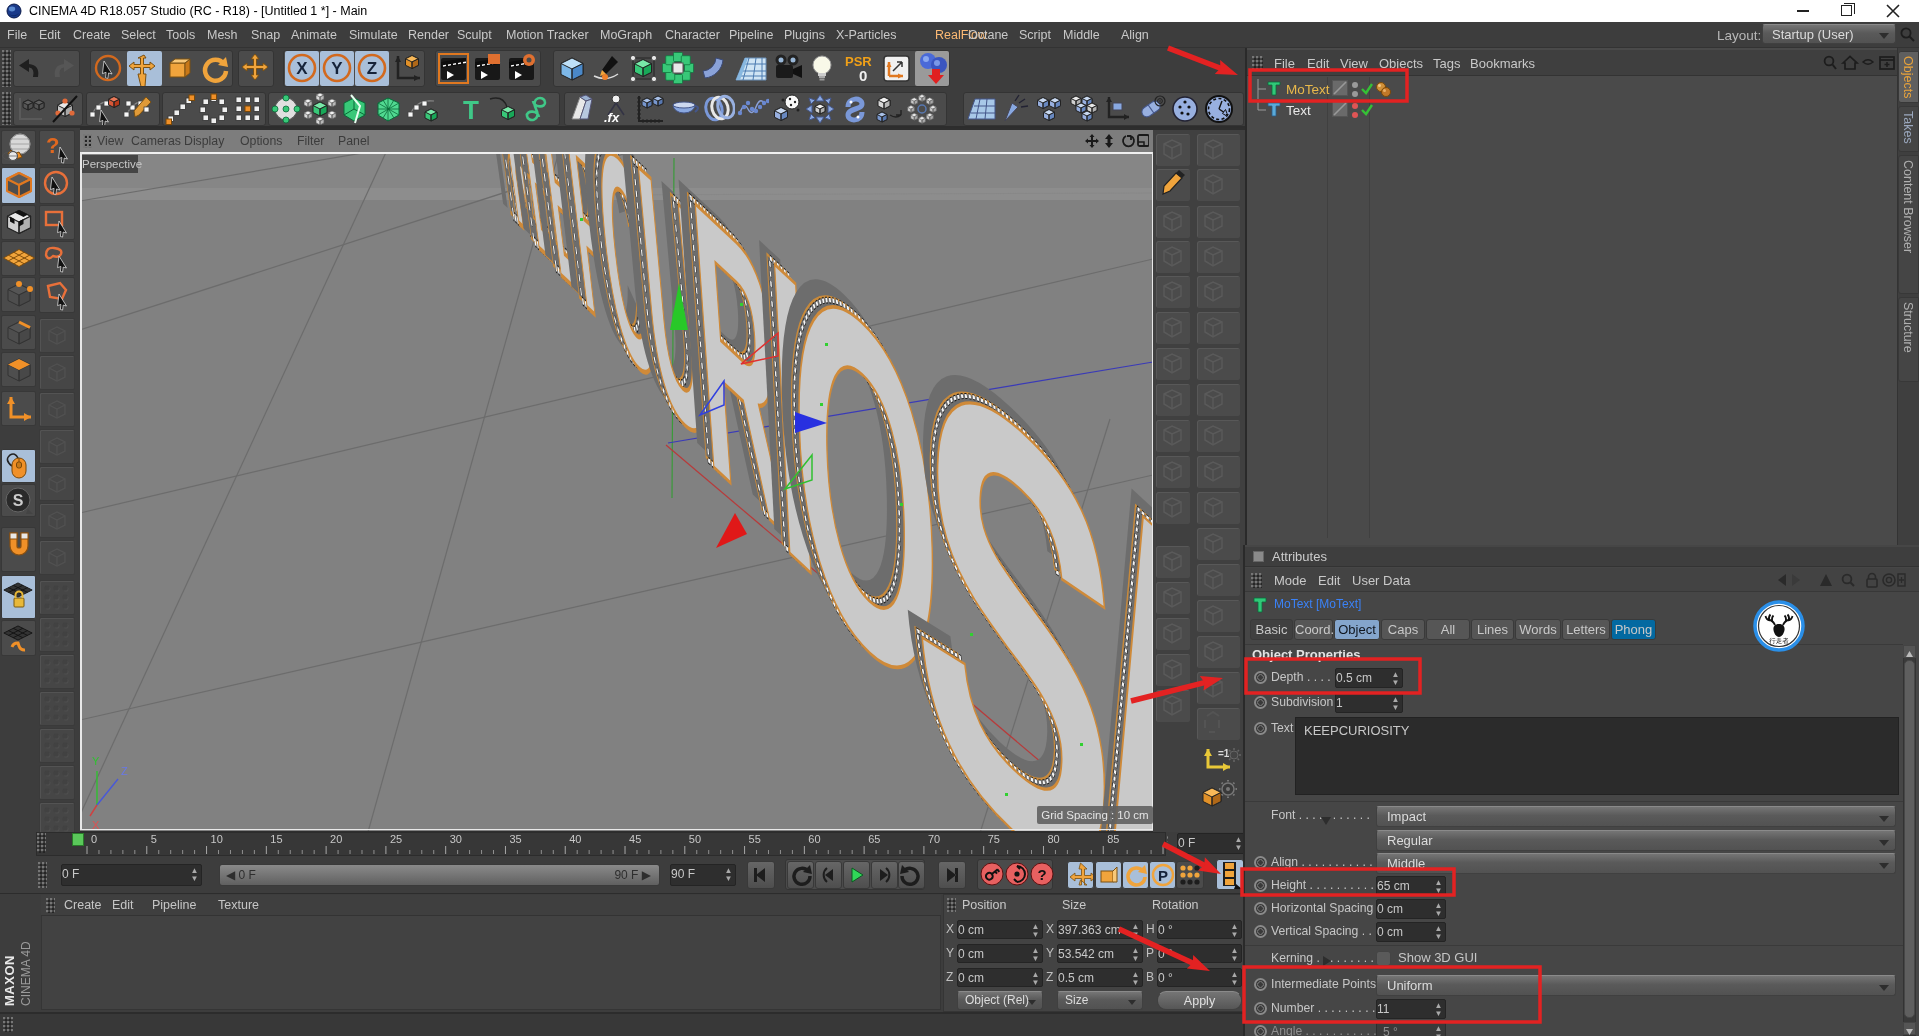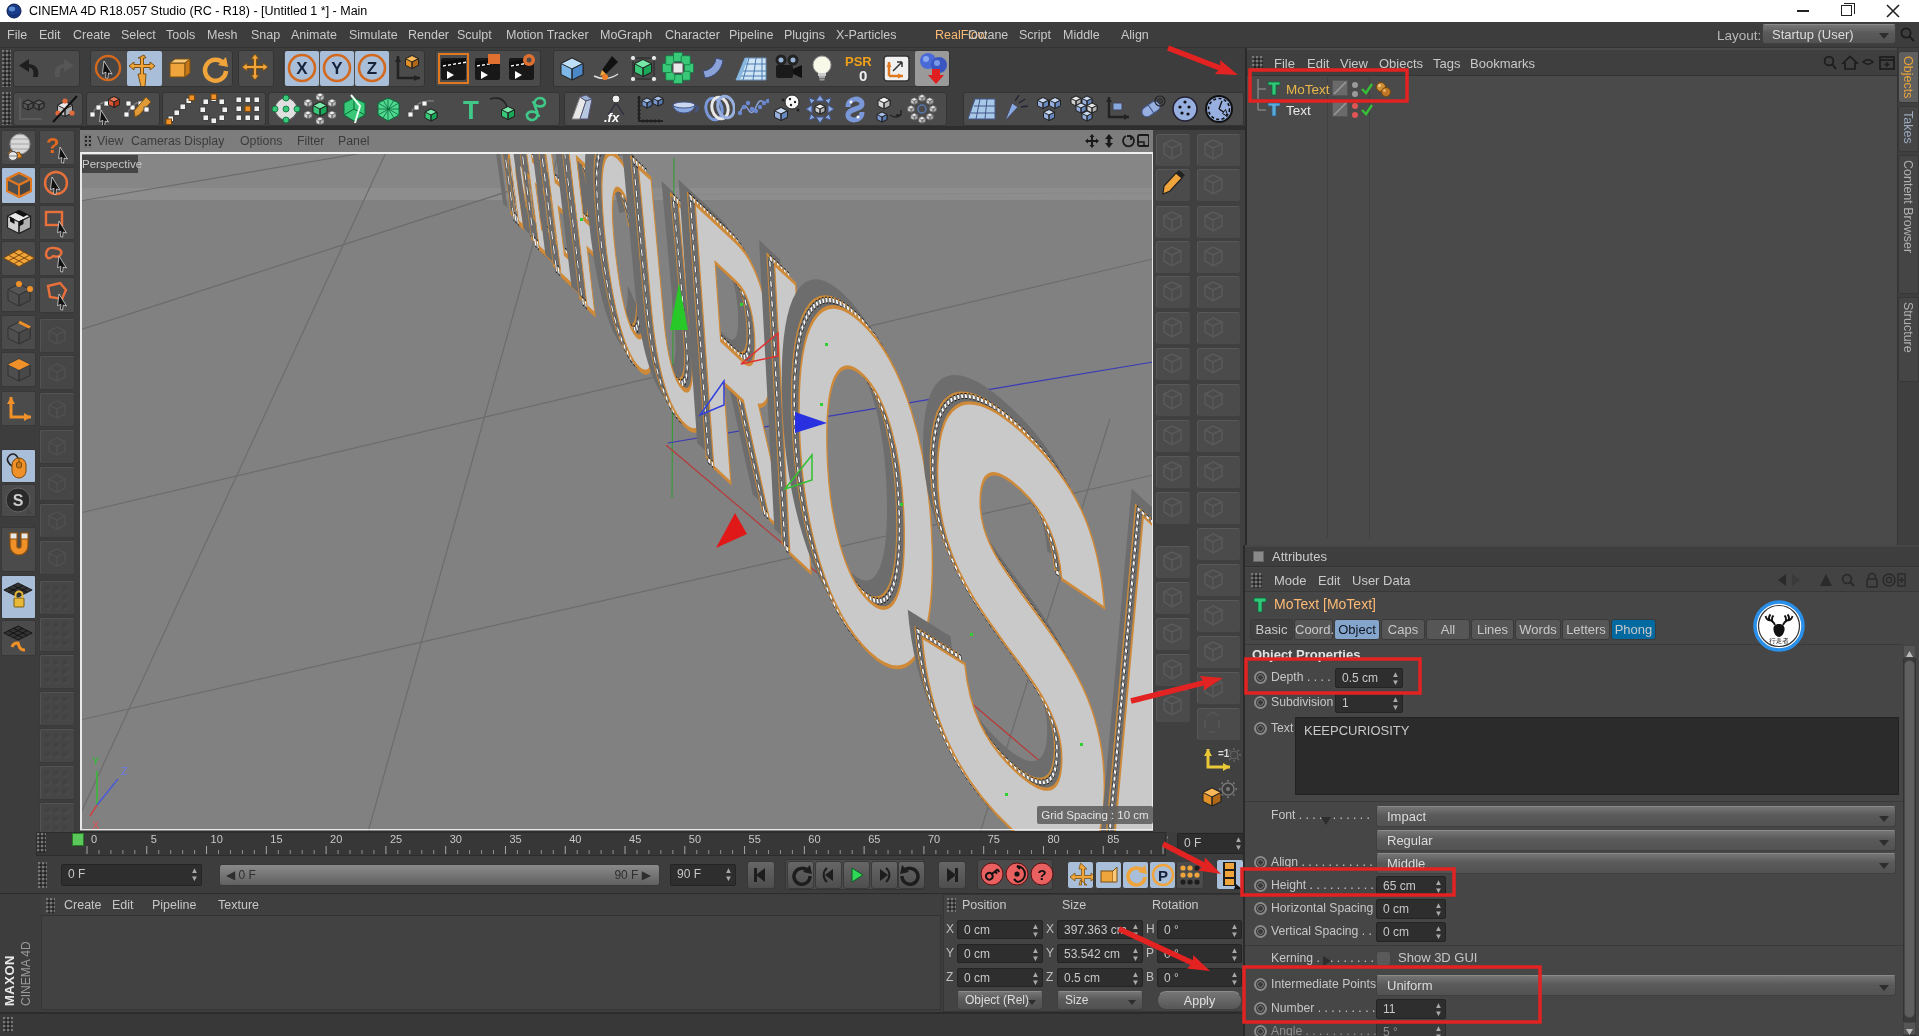--- a/index.html
+++ b/index.html
@@ -1,18 +1,18 @@
 <!DOCTYPE html>
 <html><head><meta charset="utf-8"><style>
 html,body{margin:0;padding:0;background:#2e2e2e;width:1919px;height:1036px;overflow:hidden}
 *{box-sizing:border-box;font-family:"Liberation Sans",sans-serif}
 div{position:absolute}
 .tx{white-space:nowrap}
 .grip{background-image:radial-gradient(circle at 1px 1px,#777 34%,transparent 38%),radial-gradient(circle at 3px 3px,#252525 34%,transparent 38%);background-size:4px 4px;}
-.fld{background:#2e2e2e;border:1px solid #242424;border-radius:2px;color:#c8c8c8;font-size:12px;line-height:18px;padding-left:6px}
+.fld{background:#2e2e2e;border:1px solid #242424;border-radius:2px;color:#c8c8c8;font-size:12px;line-height:18px;}
 .spin{position:absolute;right:2px;top:2px;width:9px;color:#aaa;font-size:8px;line-height:8px;text-align:center}
 .dd{background:linear-gradient(#757575,#5a5a5a 45%,#525252);border:1px solid #404040;border-top-color:#8a8a8a;border-radius:3px;color:#dcdcdc;font-size:13px}
 .ddarr{position:absolute;right:6px;top:45%;width:0;height:0;border-left:5px solid transparent;border-right:5px solid transparent;border-top:6px solid #2d2d2d}
 .radio{width:13px;height:13px;border-radius:50%;border:2px solid #8a8a8a;background:radial-gradient(circle,#3a3a3a 0 2px,#6a6a6a 2.4px 3.2px,#3a3a3a 3.4px)}
 </style></head><body>
 <div class="" style="left:0px;top:0px;width:1919px;height:22px;background:#fff"></div>
 <div class="" style="left:6px;top:3px;width:16px;height:16px;"><svg width="16" height="16" viewBox="0 0 16 16" style="">
       <circle cx="8" cy="8" r="7" fill="#1a3a8a"></circle>
       <circle cx="8" cy="8" r="7" fill="none" stroke="#0a1a4a"></circle>
       <ellipse cx="6" cy="6" rx="3.2" ry="2.4" fill="#5a8ad0"></ellipse>
@@ -1768,21 +1768,21 @@
       <rect x="93" y="7" width="10" height="8" rx="1" fill="none" stroke="#2a2a2a" stroke-width="1.6"></rect>
       <path d="M94.5 7 v-2 a3.5 3.5 0 0 1 7 0 v2" fill="none" stroke="#2a2a2a" stroke-width="1.6"></path>
       <circle cx="115" cy="8" r="6" fill="none" stroke="#2a2a2a" stroke-width="1.6"></circle>
       <circle cx="115" cy="8" r="2.6" fill="none" stroke="#2a2a2a" stroke-width="1.4"></circle>
       <rect x="124" y="2" width="7" height="12" fill="none" stroke="#2a2a2a" stroke-width="1.4"></rect>
       <path d="M127.5 5 v6 M125 8 h5" stroke="#2a2a2a" stroke-width="1.3"></path>
     </svg></div>
 <div class="" style="left:1252px;top:596px;width:16px;height:17px;"><svg width="16" height="17" viewBox="0 0 16 17" style="">
       <path d="M2 2 h12 v4 h-4 v10 h-4 V6 H2Z" fill="#30c878" stroke="#0a6a3a" stroke-width="0.8"></path>
     </svg></div>
-<div class="tx" style="left:1274px;top:596px;width:200px;height:17px;color:#fdba74;font-size:14px;line-height:17px">MoText [MoText]</div>
+<div class="tx" style="left:1274px;top:596px;width:200px;height:17px;color:#3b82f6;font-size:12px;line-height:17px">MoText [MoText]</div>
 <div class="" style="left:1250px;top:619px;width:43px;height:21px;background:#404040;color:#c8c8c8;border:1px solid #3a3a3a;border-radius:3px;font-size:13px;text-align:center;line-height:19px">Basic</div>
 <div class="" style="left:1294px;top:619px;width:39px;height:21px;background:#565656;color:#c8c8c8;border:1px solid #3a3a3a;border-radius:3px;font-size:13px;text-align:center;line-height:19px">Coord.</div>
 <div class="" style="left:1334px;top:619px;width:46px;height:21px;background:#84a5cc;color:#10161f;border:1px solid #3a3a3a;border-radius:3px;font-size:13px;text-align:center;line-height:19px">Object</div>
 <div class="" style="left:1381px;top:619px;width:44px;height:21px;background:#565656;color:#c8c8c8;border:1px solid #3a3a3a;border-radius:3px;font-size:13px;text-align:center;line-height:19px">Caps</div>
 <div class="" style="left:1426px;top:619px;width:44px;height:21px;background:#565656;color:#c8c8c8;border:1px solid #3a3a3a;border-radius:3px;font-size:13px;text-align:center;line-height:19px">All</div>
 <div class="" style="left:1471px;top:619px;width:43px;height:21px;background:#565656;color:#c8c8c8;border:1px solid #3a3a3a;border-radius:3px;font-size:13px;text-align:center;line-height:19px">Lines</div>
 <div class="" style="left:1515px;top:619px;width:46px;height:21px;background:#565656;color:#c8c8c8;border:1px solid #3a3a3a;border-radius:3px;font-size:13px;text-align:center;line-height:19px">Words</div>
 <div class="" style="left:1562px;top:619px;width:48px;height:21px;background:#565656;color:#c8c8c8;border:1px solid #3a3a3a;border-radius:3px;font-size:13px;text-align:center;line-height:19px">Letters</div>
 <div class="" style="left:1611px;top:619px;width:45px;height:21px;background:#0369a1;color:#c8c8c8;border:1px solid #3a3a3a;border-radius:3px;font-size:13px;text-align:center;line-height:19px">Phong</div>
 <div class="tx" style="left:1252px;top:647px;width:200px;height:16px;color:#e2e2e2;font-size:13px;font-weight:bold;line-height:16px">Object Properties</div>

